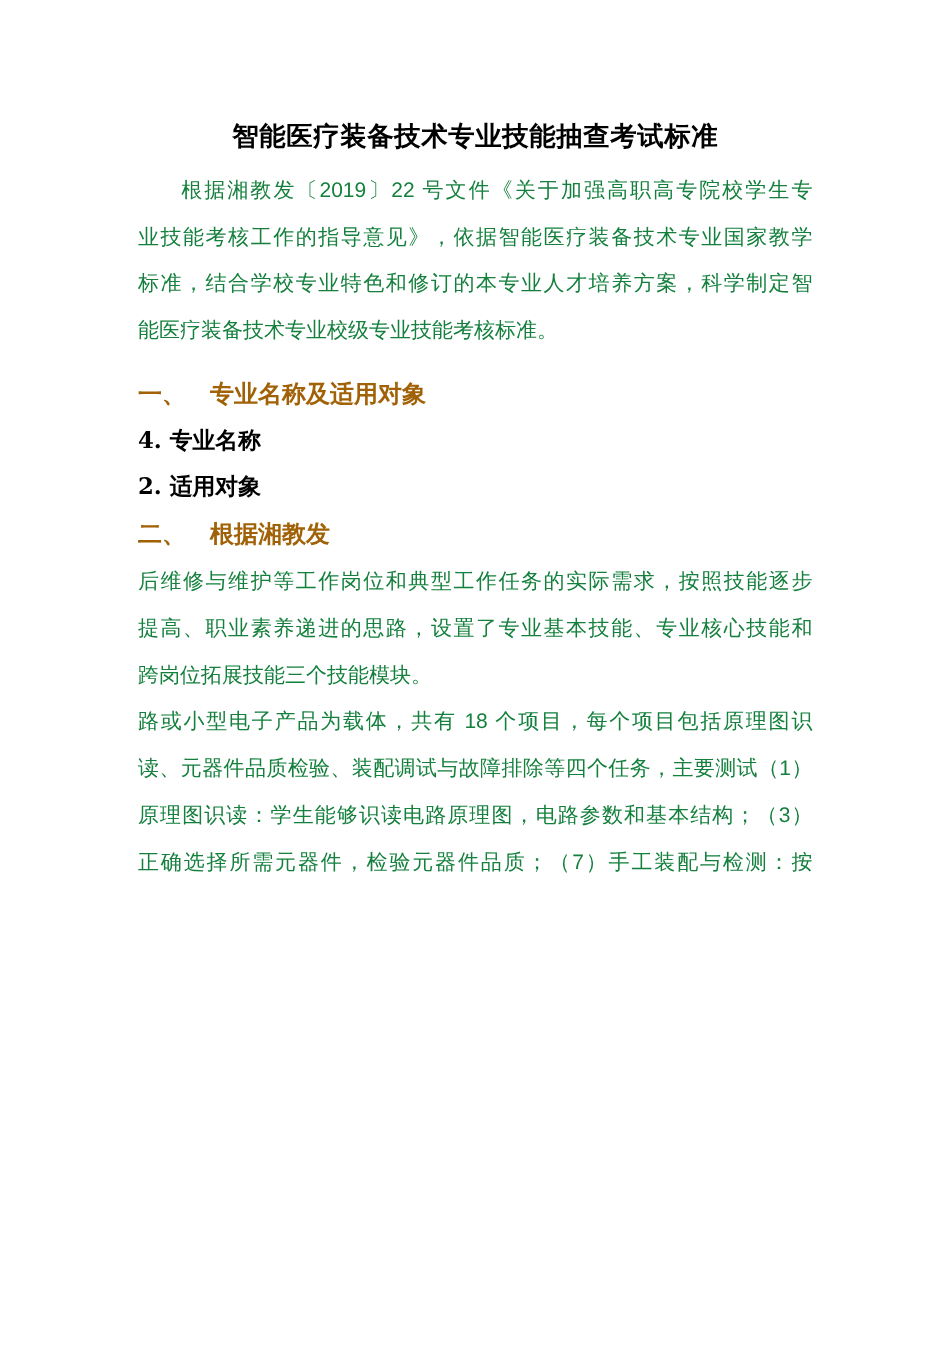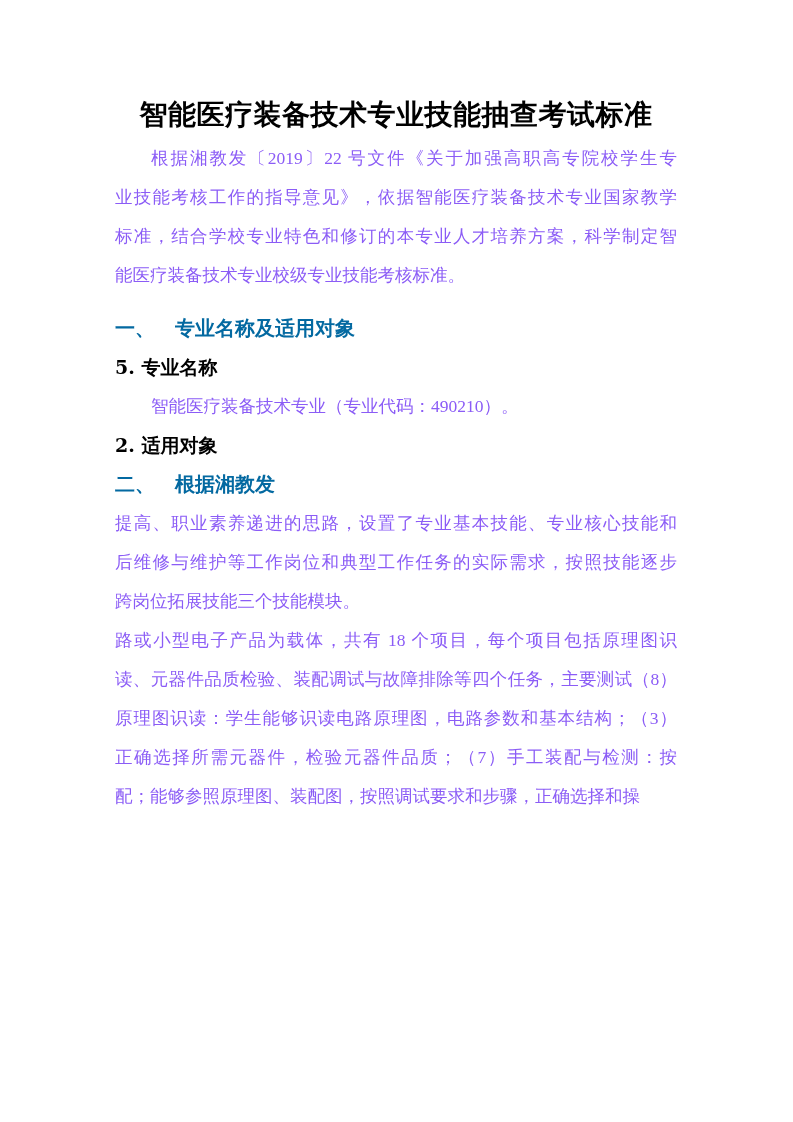--- a/index.html
+++ b/index.html
@@ -13,50 +13,50 @@
   .content {
     position: absolute;
     left: 115px;
     top: 0;
     width: 562px;
   }
   .doc-title {
     margin-top: 99px;
     height: 32px;
     line-height: 32px;
-    font-size: 28px;
+    font-size: 22px;
     font-weight: 700;
     font-family: "DejaVu Sans", sans-serif;
     color: #000000;
     text-align: center;
     letter-spacing: 0.5px;
     white-space: nowrap;
   }
   .bline {
     height: 39px;
     line-height: 39px;
     font-size: 17.5px;
-    font-family: Liberation Serif, serif;
-    color: #8b5cf6;
+    font-family: Liberation Sans, sans-serif;
+    color: #15803d;
     white-space: pre;
   }
   .j {
     white-space: normal;
     text-align: justify;
     text-align-last: justify;
     text-justify: inter-character;
   }
   .ind { text-indent: 36px; }
   .h1 {
     height: 39px;
     line-height: 39px;
     font-size: 20px;
     font-weight: 700;
     font-family: "DejaVu Sans", sans-serif;
-    color: #0369a1;
+    color: #a16207;
     white-space: pre;
   }
   .h2 {
     height: 39px;
     line-height: 39px;
     font-size: 19px;
     font-weight: 700;
     font-family: "DejaVu Serif", serif;
     color: #000000;
     white-space: pre;
@@ -73,31 +73,29 @@
 
     <div class="doc-title">智能医疗装备技术专业技能抽查考试标准</div>
 
     <div class="bline j ind mt8">根据湘教发〔2019〕22 号文件《关于加强高职高专院校学生专</div>
     <div class="bline j">业技能考核工作的指导意见》，依据智能医疗装备技术专业国家教学</div>
     <div class="bline j">标准，结合学校专业特色和修订的本专业人才培养方案，科学制定智</div>
     <div class="bline">能医疗装备技术专业校级专业技能考核标准。</div>
 
     <div class="h1 mt14">一、　专业名称及适用对象</div>
 
-    <div class="h2">5. 专业名称</div>
-    <div class="bline ind">智能医疗装备技术专业（专业代码：490210）。</div>
+    <div class="h2">4. 专业名称</div>
 
     <div class="h2">2. 适用对象</div>
 
     <div class="h1">二、　根据湘教发</div>
 
+    <div class="bline j">后维修与维护等工作岗位和典型工作任务的实际需求，按照技能逐步</div>
     <div class="bline j">提高、职业素养递进的思路，设置了专业基本技能、专业核心技能和</div>
-    <div class="bline j">后维修与维护等工作岗位和典型工作任务的实际需求，按照技能逐步</div>
     <div class="bline">跨岗位拓展技能三个技能模块。</div>
 
     <div class="bline j">路或小型电子产品为载体，共有 18 个项目，每个项目包括原理图识</div>
-    <div class="bline j">读、元器件品质检验、装配调试与故障排除等四个任务，主要测试（8）</div>
+    <div class="bline j">读、元器件品质检验、装配调试与故障排除等四个任务，主要测试（1）</div>
     <div class="bline j">原理图识读：学生能够识读电路原理图，电路参数和基本结构；（3）</div>
     <div class="bline j">正确选择所需元器件，检验元器件品质；（7）手工装配与检测：按</div>
-    <div class="bline">配；能够参照原理图、装配图，按照调试要求和步骤，正确选择和操</div>
 
   </div>
 </div>
 
 </body></html>

